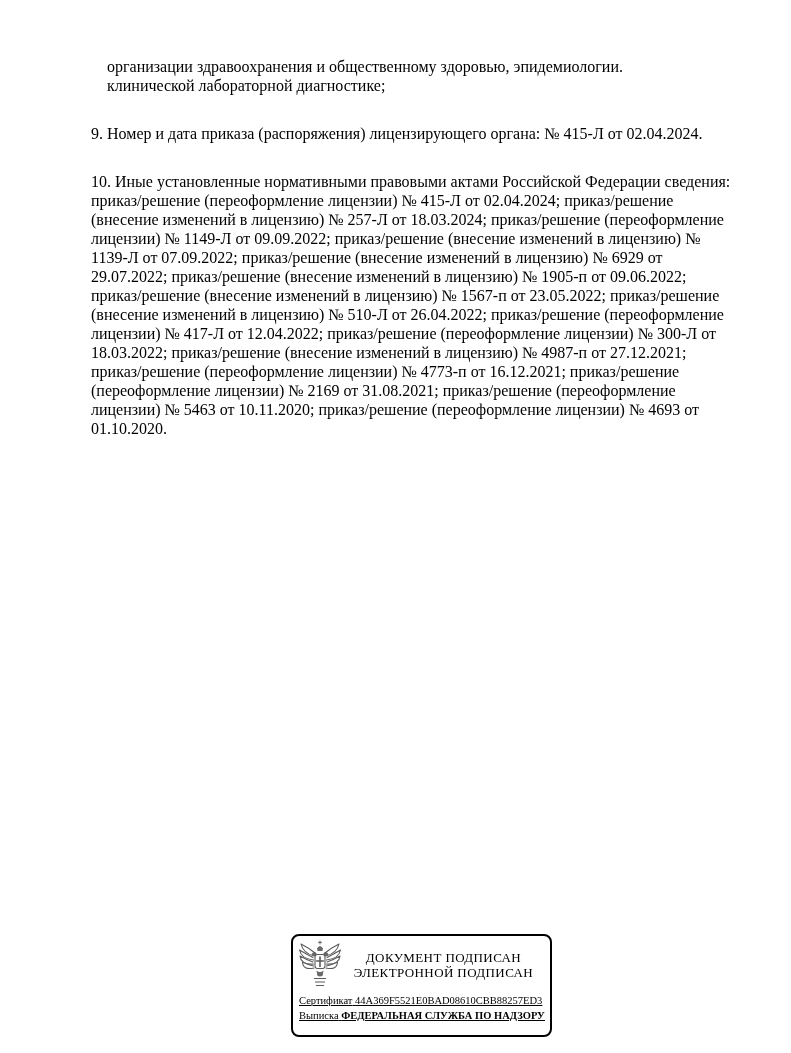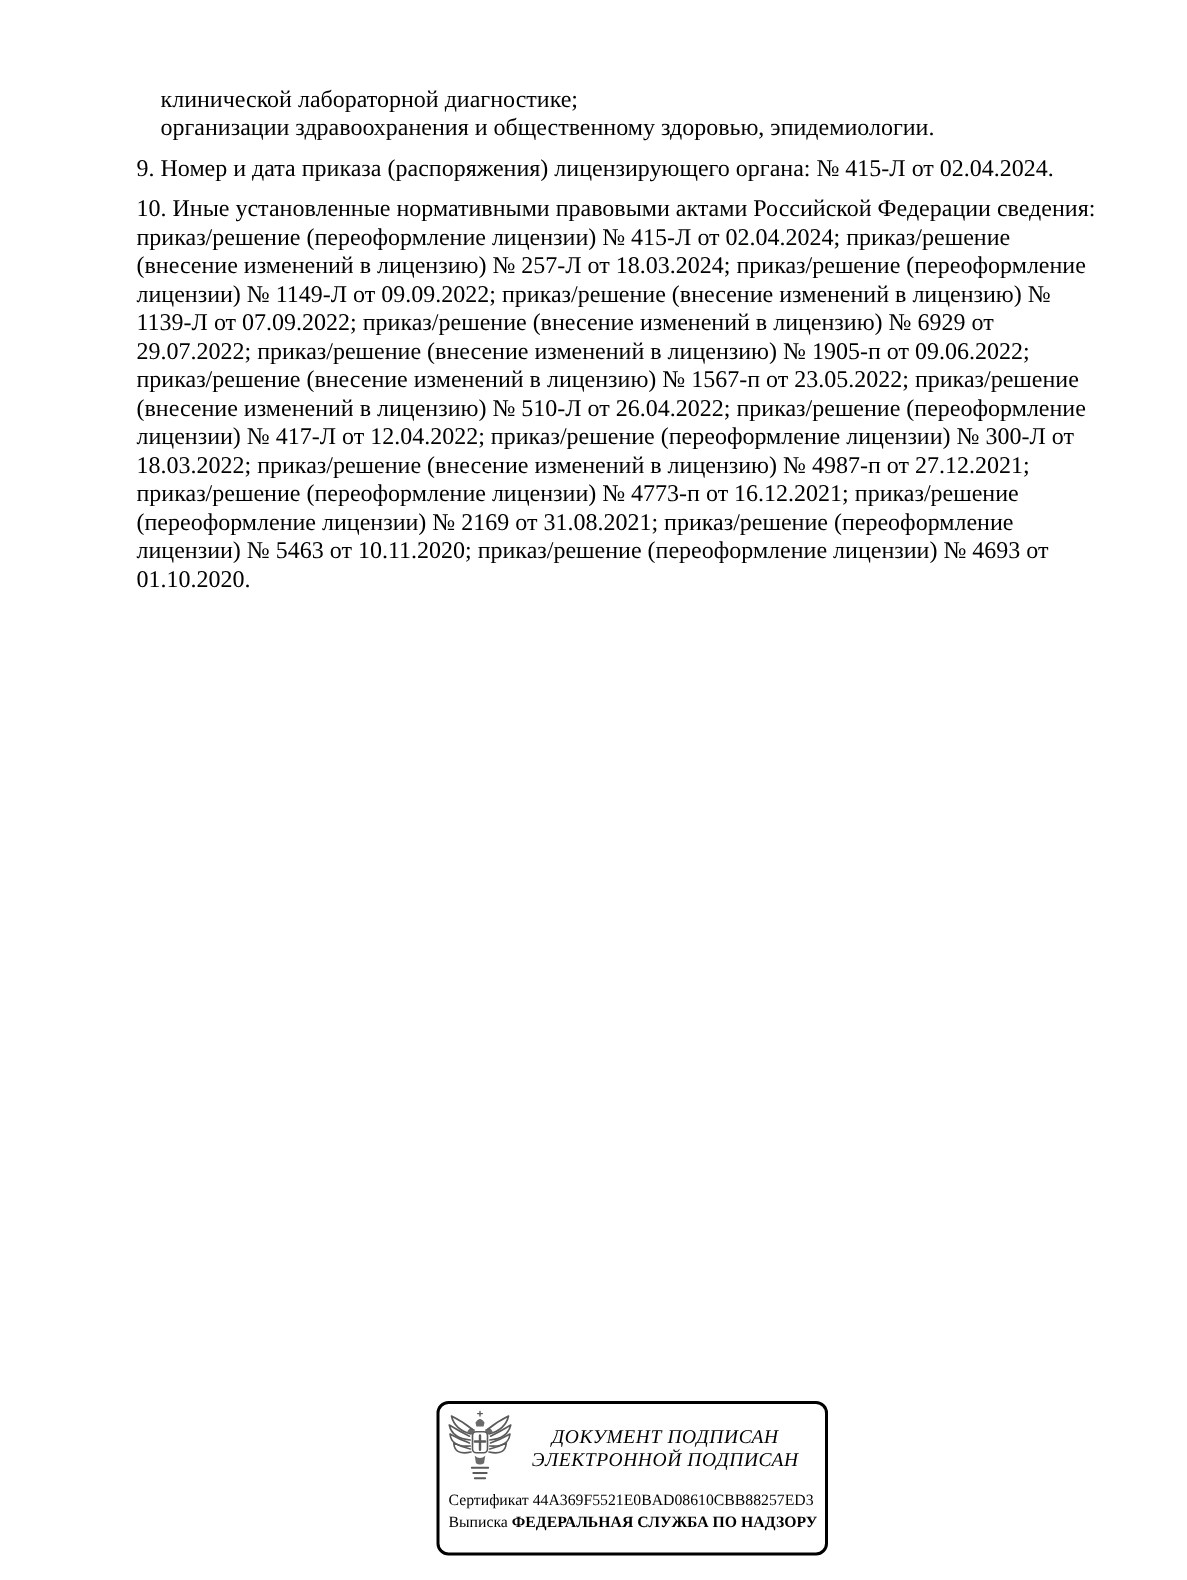--- a/index.html
+++ b/index.html
@@ -17,70 +17,70 @@
   }
   .content {
     position: absolute;
     left: 91px; top: 57px;
     width: 649px;
     font-size: 16px;
     line-height: 19px;
     text-align: left;
   }
   .indent-block { margin-left: 16px; }
-  .para { margin-top: 8px; }
+  .para { margin-top: 29px; }
   
   .stamp {
     position: absolute;
     left: 291px; top: 934px;
     width: 261px; height: 103px;
     border: 2px solid #000000;
     border-radius: 8px;
     background: #ffffff;
     padding: 3px 5px 2px 5px;
     overflow: hidden;
   }
   .stamp-header {
     display: flex;
     align-items: center;
     height: 52px;
-    font-style: italic;
   }
   .emblem {
     flex: 0 0 44px;
     width: 44px; height: 50px;
     display: inline-block;
   }
   .stamp-title {
     flex: 1;
     text-align: center;
     font-size: 13px;
     line-height: 15px;
     letter-spacing: 0.4px;
     white-space: nowrap;
   }
   .stamp-info {
     margin-top: 3px;
     padding-left: 1px;
     font-size: 10.5px;
     line-height: 14.5px;
+    text-decoration: underline;
   }
   .stamp-info .line { white-space: nowrap; overflow: hidden; }
   .stamp-info b { font-weight: bold; }
 </style>
 </head>
 <body>
 
 <div class="page">
 
   <div class="content">
 
     <div class="indent-block">
+      <div>организации здравоохранения и общественному здоровью, эпидемиологии.</div>
       <div>клинической лабораторной диагностике;</div>
-      <div>организации здравоохранения и общественному здоровью, эпидемиологии.</div>
     </div>
 
     <div class="para">9. Номер и дата приказа (распоряжения) лицензирующего органа: № 415-Л от 02.04.2024.</div>
 
     <div class="para">10. Иные установленные нормативными правовыми актами Российской Федерации сведения: приказ/решение (переоформление лицензии) № 415-Л от 02.04.2024; приказ/решение (внесение изменений в лицензию) № 257-Л от 18.03.2024; приказ/решение (переоформление лицензии) № 1149-Л от 09.09.2022; приказ/решение (внесение изменений в лицензию) № 1139-Л от 07.09.2022; приказ/решение (внесение изменений в лицензию) № 6929 от 29.07.2022; приказ/решение (внесение изменений в лицензию) № 1905-п от 09.06.2022; приказ/решение (внесение изменений в лицензию) № 1567-п от 23.05.2022; приказ/решение (внесение изменений в лицензию) № 510-Л от 26.04.2022; приказ/решение (переоформление лицензии) № 417-Л от 12.04.2022; приказ/решение (переоформление лицензии) № 300-Л от 18.03.2022; приказ/решение (внесение изменений в лицензию) № 4987-п от 27.12.2021; приказ/решение (переоформление лицензии) № 4773-п от 16.12.2021; приказ/решение (переоформление лицензии) № 2169 от 31.08.2021; приказ/решение (переоформление лицензии) № 5463 от 10.11.2020; приказ/решение (переоформление лицензии) № 4693 от 01.10.2020.</div>
 
 
   </div>
 
   <div class="stamp">

